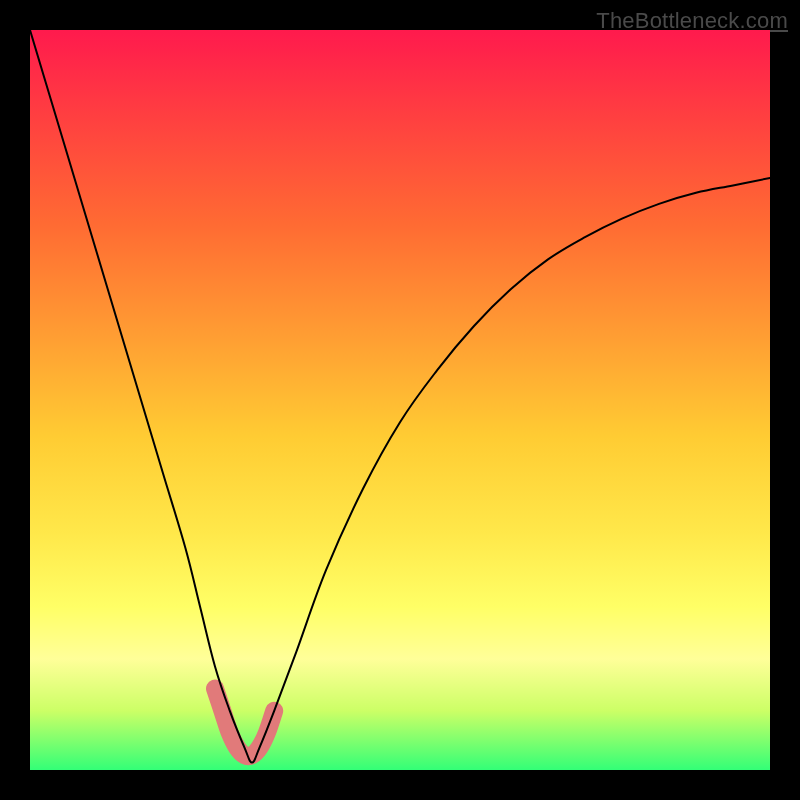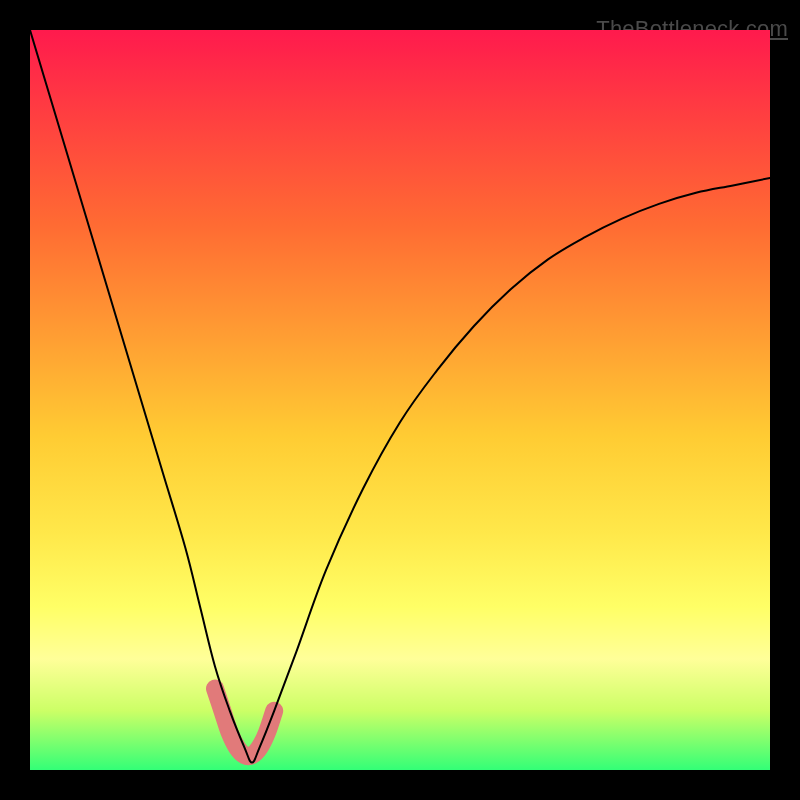--- a/index.html
+++ b/index.html
@@ -30,21 +30,21 @@
       #ff9933 40%,
       #ffcc33 55%,
       #ffe84a 68%,
       #ffff66 78%,
       #ffff99 85%,
       #ccff66 92%,
       #33ff77 100%);
   }
   .watermark {
     position: absolute;
-    top: 16px;
+    top: 8px;
     right: 12px;
     color: #4a4a4a;
     font-size: 22px;
     font-weight: 500;
     letter-spacing: 0.2px;
     user-select: none;
     text-decoration: underline;
   }
   svg.curve {
     position: absolute;

